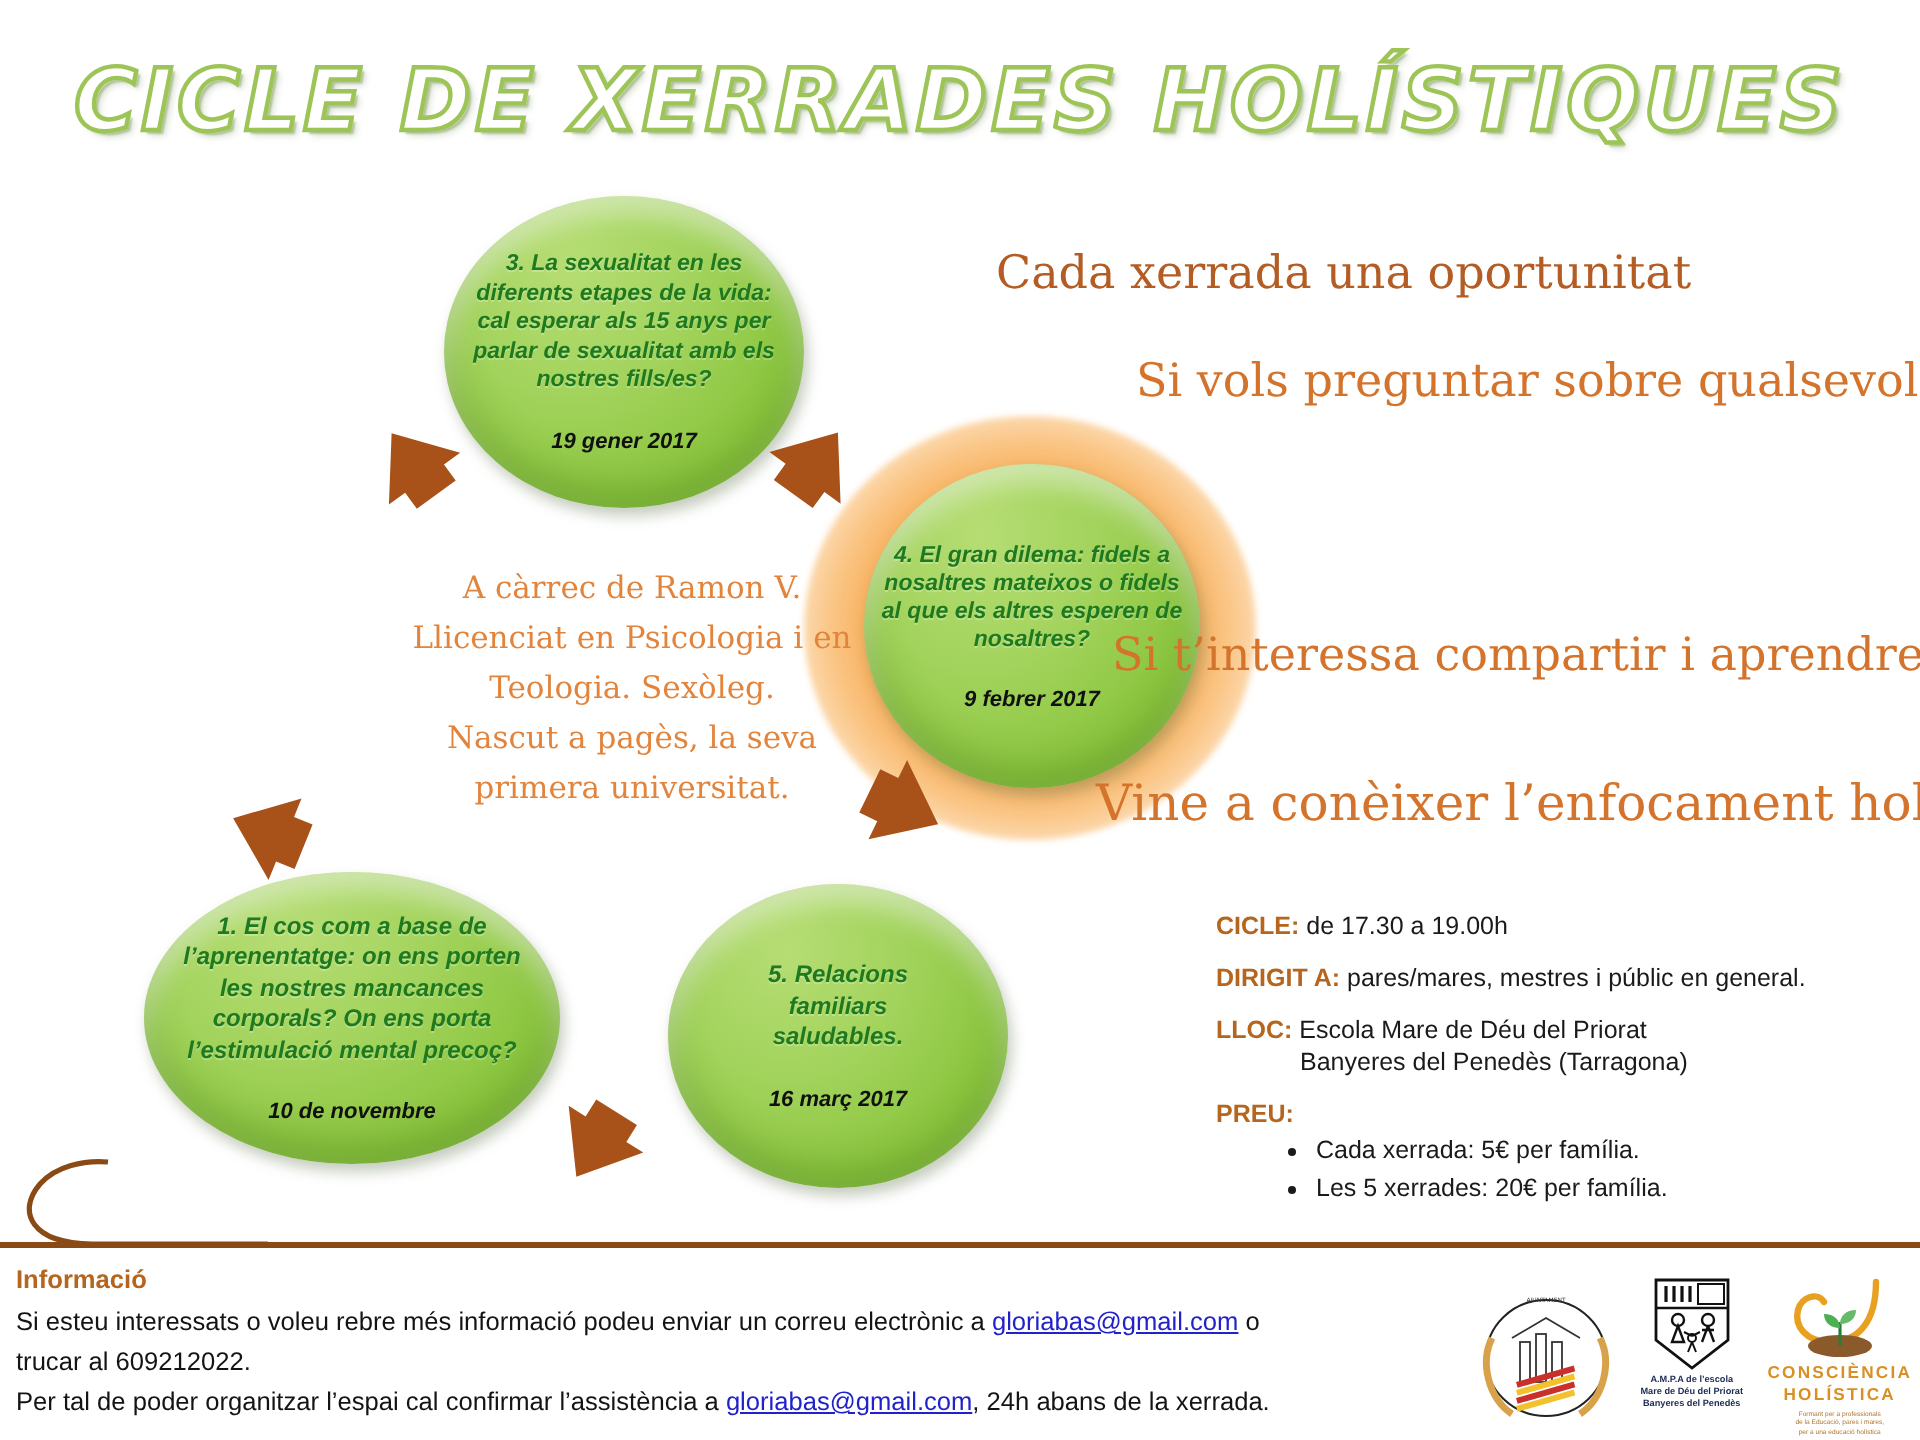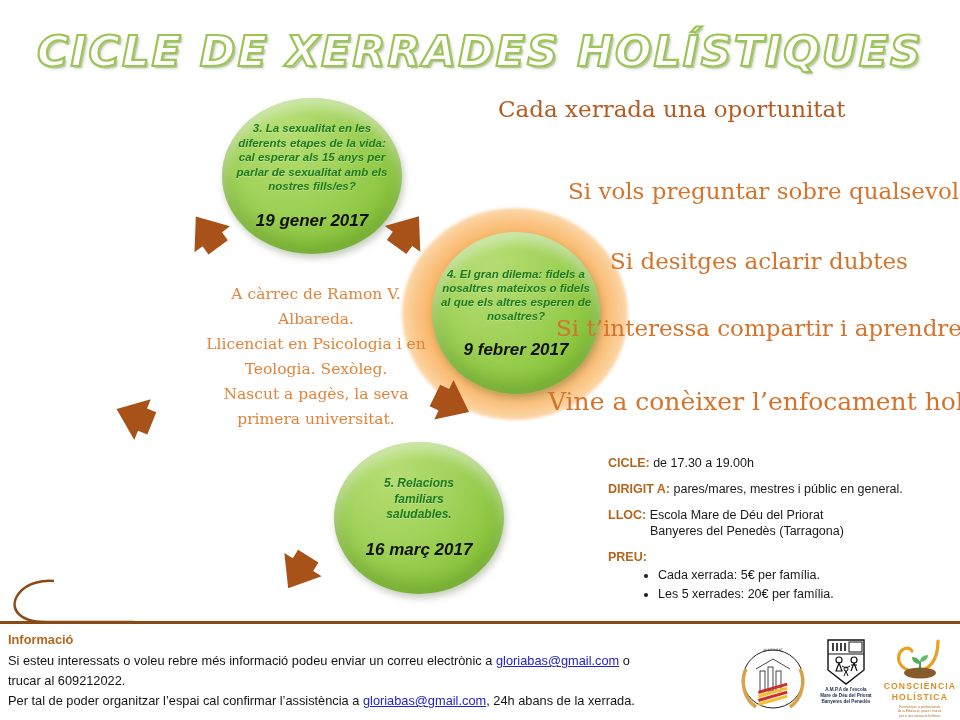--- a/index.html
+++ b/index.html
@@ -62,21 +62,21 @@
     color: #1f7a1f;
     font-weight: bold;
     font-size: 11.5px;
     line-height: 14.5px;
     padding: 0 18px;
     text-shadow: 0 1px 0 rgba(255,255,255,0.25);
   }
   .bubble .bdate {
     color: #111111;
     font-weight: bold;
-    font-size: 17px;
+    font-size: 11px;
     margin-top: 17px;
   }
 
   
   #glow4 {
     position: absolute;
     left: 402px;
     top: 208px;
     width: 226px;
     height: 212px;
@@ -129,21 +129,21 @@
   }
 
   
   .slogan {
     position: absolute;
     font-family: "DejaVu Serif", serif;
     font-size: 23px;
     color: #d4742c;
     white-space: nowrap;
   }
-  #slogan0 { left: 498px; top: 96px; color: #b35c23; }
+  #slogan0 { left: 498px; top: 124px; color: #b35c23; }
   #slogan1 { left: 568px; top: 178px; }
   #slogan2 { left: 610px; top: 248px; }
   #slogan3 { left: 556px; top: 315px; }
   #slogan4 { left: 548px; top: 387px; font-size: 25px; }
 
   
   #details {
     position: absolute;
     left: 608px;
     top: 455px;
@@ -257,20 +257,24 @@
     <div class="btext">3. La sexualitat en les diferents etapes de la vida: cal esperar als 15 anys per parlar de sexualitat amb els nostres fills/es?</div>
     <div class="bdate">19 gener 2017</div>
   </div>
 
 
   <div class="bubble" id="bubble4">
     <div class="btext">4. El gran dilema: fidels a nosaltres mateixos  o fidels al que els altres esperen de nosaltres?</div>
     <div class="bdate">9 febrer  2017</div>
   </div>
 
+  <div class="bubble" id="bubble1">
+    <div class="btext">1. El cos com a base de l’aprenentatge: on ens porten les nostres mancances corporals? On ens porta l’estimulació mental precoç?</div>
+    <div class="bdate">10 de novembre</div>
+  </div>
 
   <div class="bubble" id="bubble5">
     <div class="btext">5. Relacions familiars saludables.</div>
     <div class="bdate">16 març  2017</div>
   </div>
 
   <div class="arrow" id="arrow-a">
     <svg viewBox="0 0 56 48">
         <polygon points="4,34 26,6 48,34 38,34 38,44 14,44 14,34" fill="#a8521a"></polygon>
       </svg>
@@ -291,30 +295,28 @@
       </svg>
   </div>
   <div class="arrow" id="arrow-e">
     <svg viewBox="0 0 56 48">
         <polygon points="4,34 26,6 48,34 38,34 38,44 14,44 14,34" fill="#a8521a"></polygon>
       </svg>
   </div>
 
   <div id="speaker">
     <div>A càrrec de Ramon V.</div>
-    <div>Albareda.</div>
     <div>Llicenciat en Psicologia i en</div>
     <div>Teologia. Sexòleg.</div>
     <div>Nascut a pagès, la seva</div>
     <div>primera universitat.</div>
   </div>
 
   <div class="slogan" id="slogan0">Cada xerrada una oportunitat</div>
   <div class="slogan" id="slogan1">Si  vols preguntar sobre qualsevol tema</div>
-  <div class="slogan" id="slogan2">Si  desitges aclarir dubtes</div>
   <div class="slogan" id="slogan3">Si t’interessa compartir i aprendre</div>
   <div class="slogan" id="slogan4">Vine a conèixer l’enfocament holístic</div>
 
   <div id="details">
     <div class="drow">
       <span class="dlabel">CICLE:</span>
       <span>de 17.30 a 19.00h</span>
     </div>
     <div class="drow">
       <span class="dlabel">DIRIGIT A:</span>

